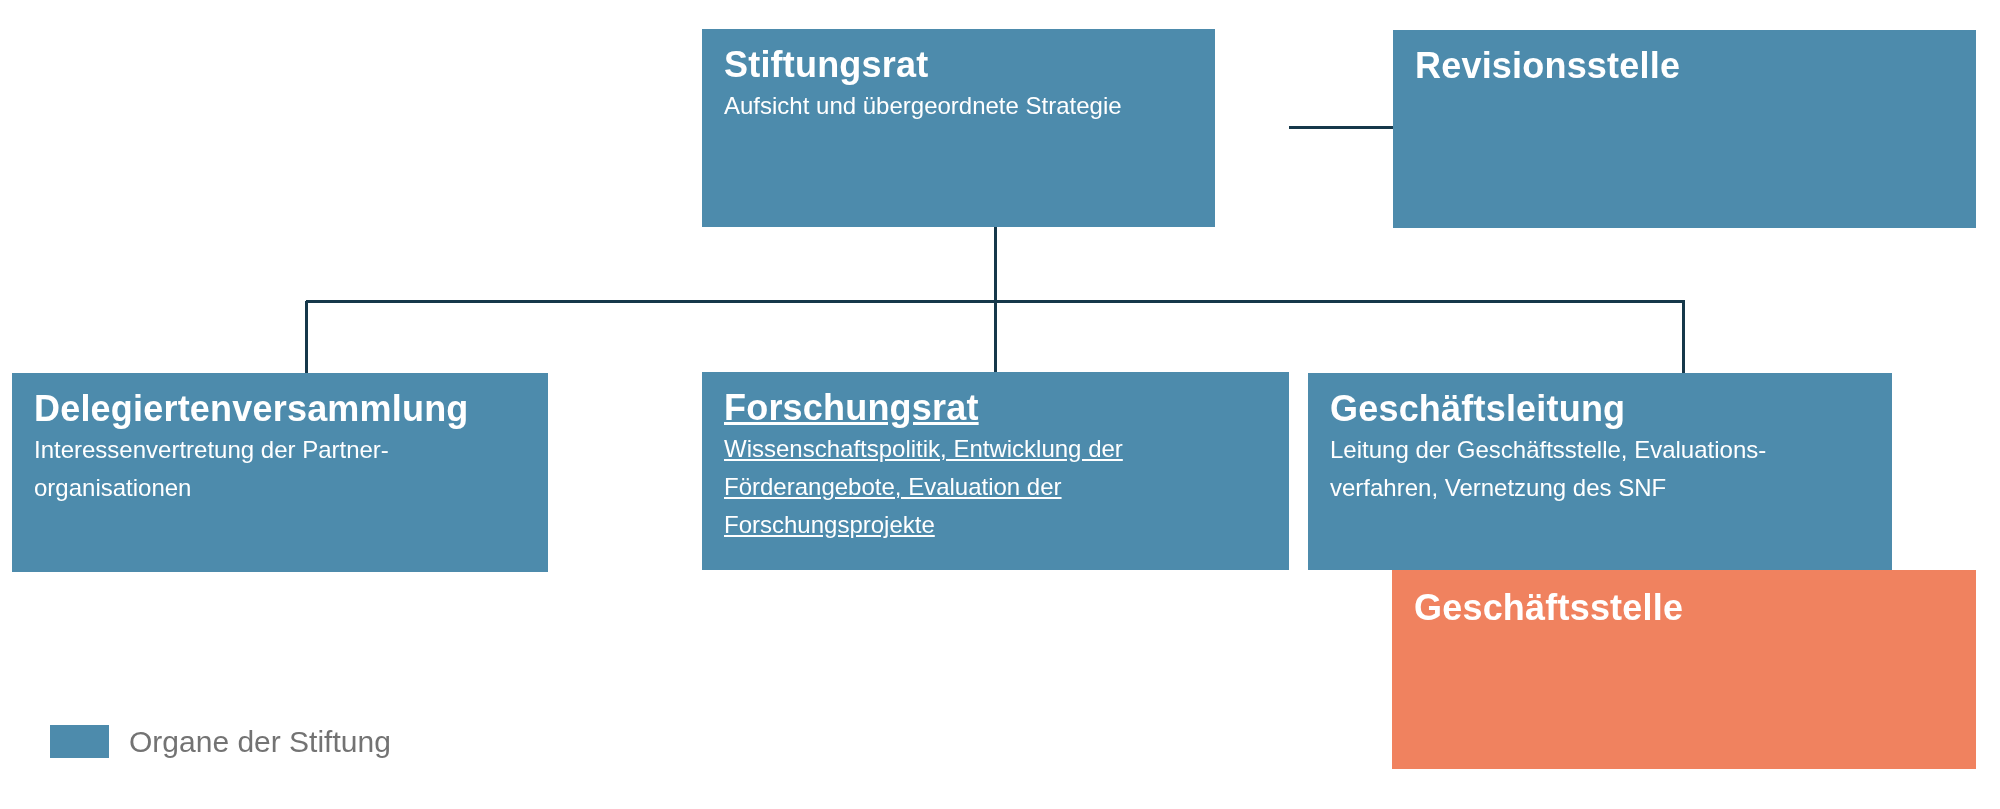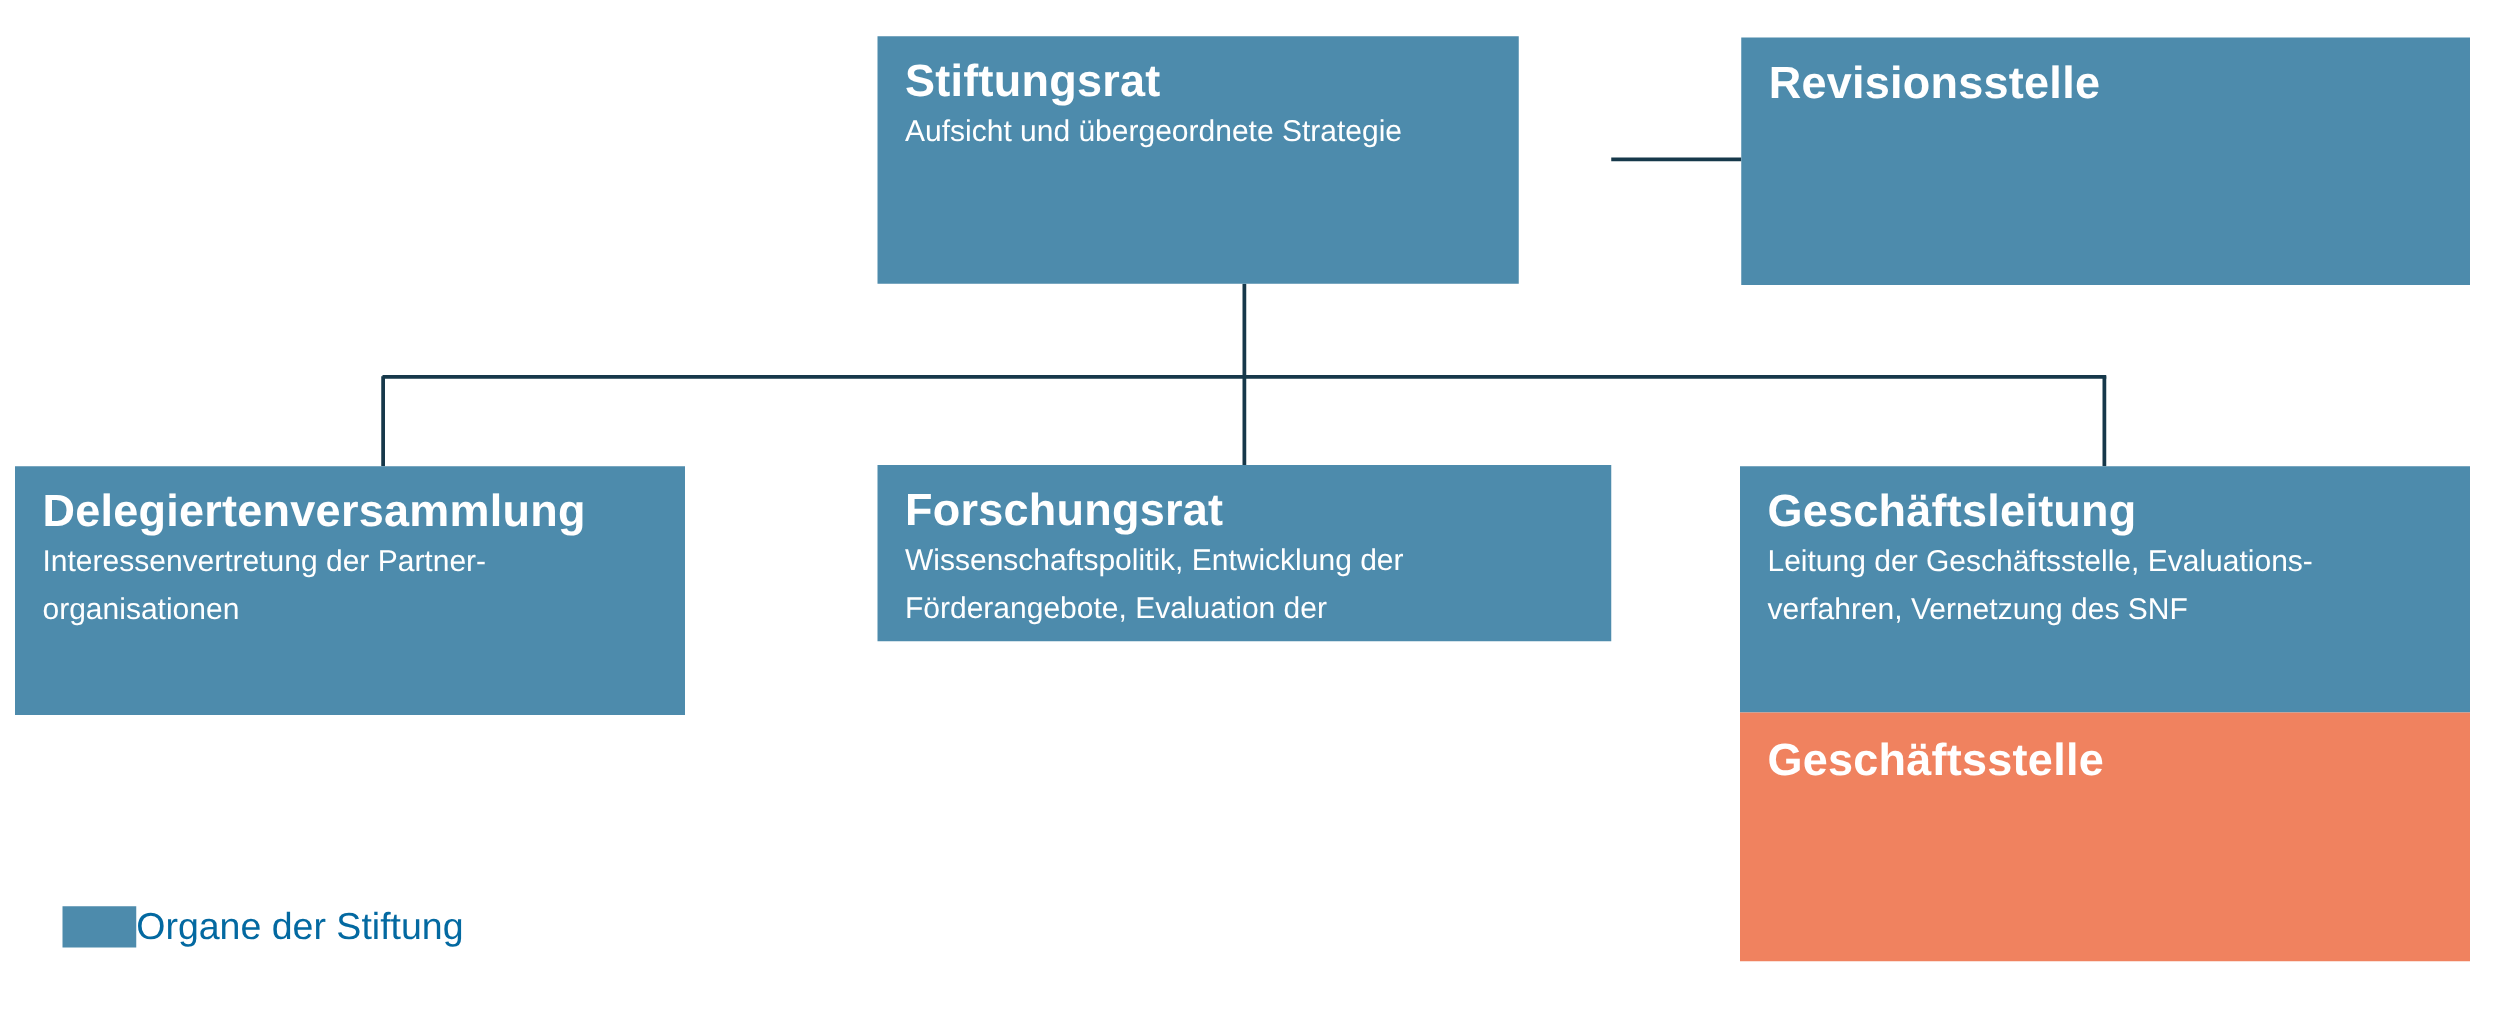--- a/index.html
+++ b/index.html
@@ -48,31 +48,32 @@
     top: 725px;
     display: flex;
     align-items: center;
   }
   .legend-swatch {
     width: 59px;
     height: 33px;
     background: #4D8BAC;
   }
   .legend-label {
+    margin-left: 20px;
     font-size: 30px;
-    color: #0369a1;
+    color: #737373;
     line-height: 33px;
   }
 
   
   #box-stiftungsrat        { left: 702px;  top: 29px;  width: 513px; height: 198px; }
   #box-revisionsstelle     { left: 1393px; top: 30px;  width: 583px; height: 198px; }
   #box-delegiertenversammlung { left: 12px; top: 373px; width: 536px; height: 199px; }
-  #box-forschungsrat       { left: 702px;  top: 372px; width: 587px; height: 141px; }
-  #box-geschaeftsleitung   { left: 1392px; top: 373px; width: 584px; height: 197px; }
+  #box-forschungsrat       { left: 702px;  top: 372px; width: 587px; height: 198px; text-decoration: underline; }
+  #box-geschaeftsleitung   { left: 1308px; top: 373px; width: 584px; height: 197px; }
   #box-geschaeftsstelle    { left: 1392px; top: 570px; width: 584px; height: 199px; padding-top: 16px; }
 
   
   #conn-stiftungsrat-revisionsstelle { left: 1289px; top: 126px; width: 104px; height: 3px; }
   #conn-vertical-stiftungsrat        { left: 994px;  top: 227px; width: 3px;   height: 146px; }
   #conn-horizontal-main              { left: 306px;  top: 300px; width: 1379px; height: 3px; }
   #conn-vertical-left                { left: 305px;  top: 301px; width: 3px;   height: 72px; }
   #conn-vertical-right               { left: 1682px; top: 301px; width: 3px;   height: 72px; }
 </style>
 </head>

